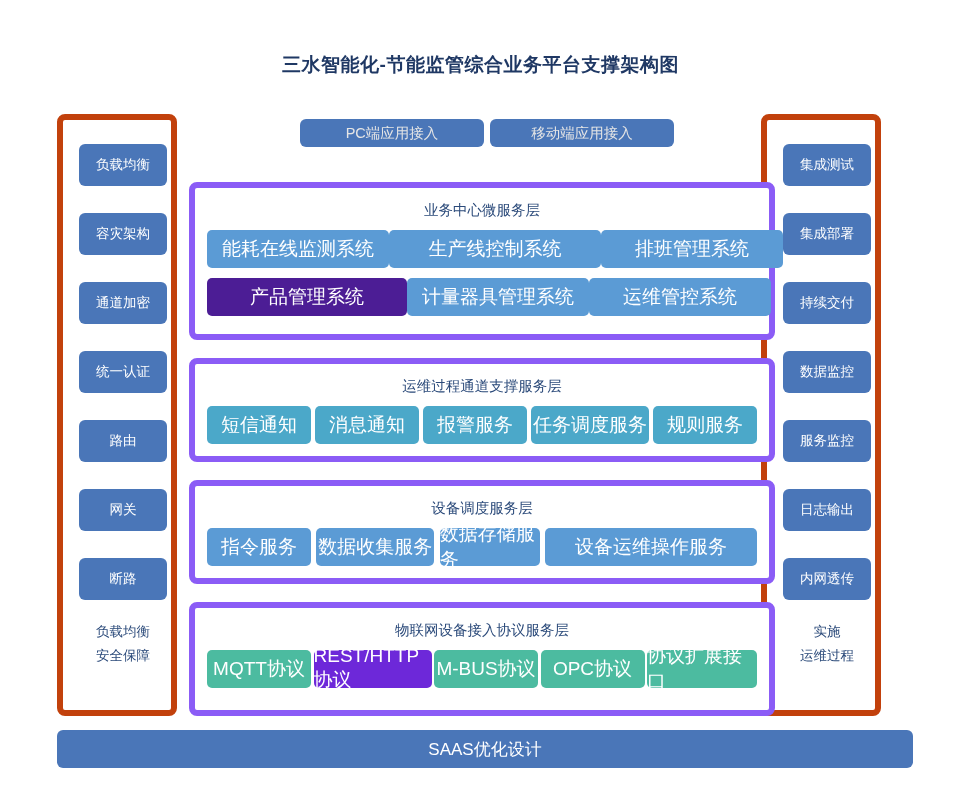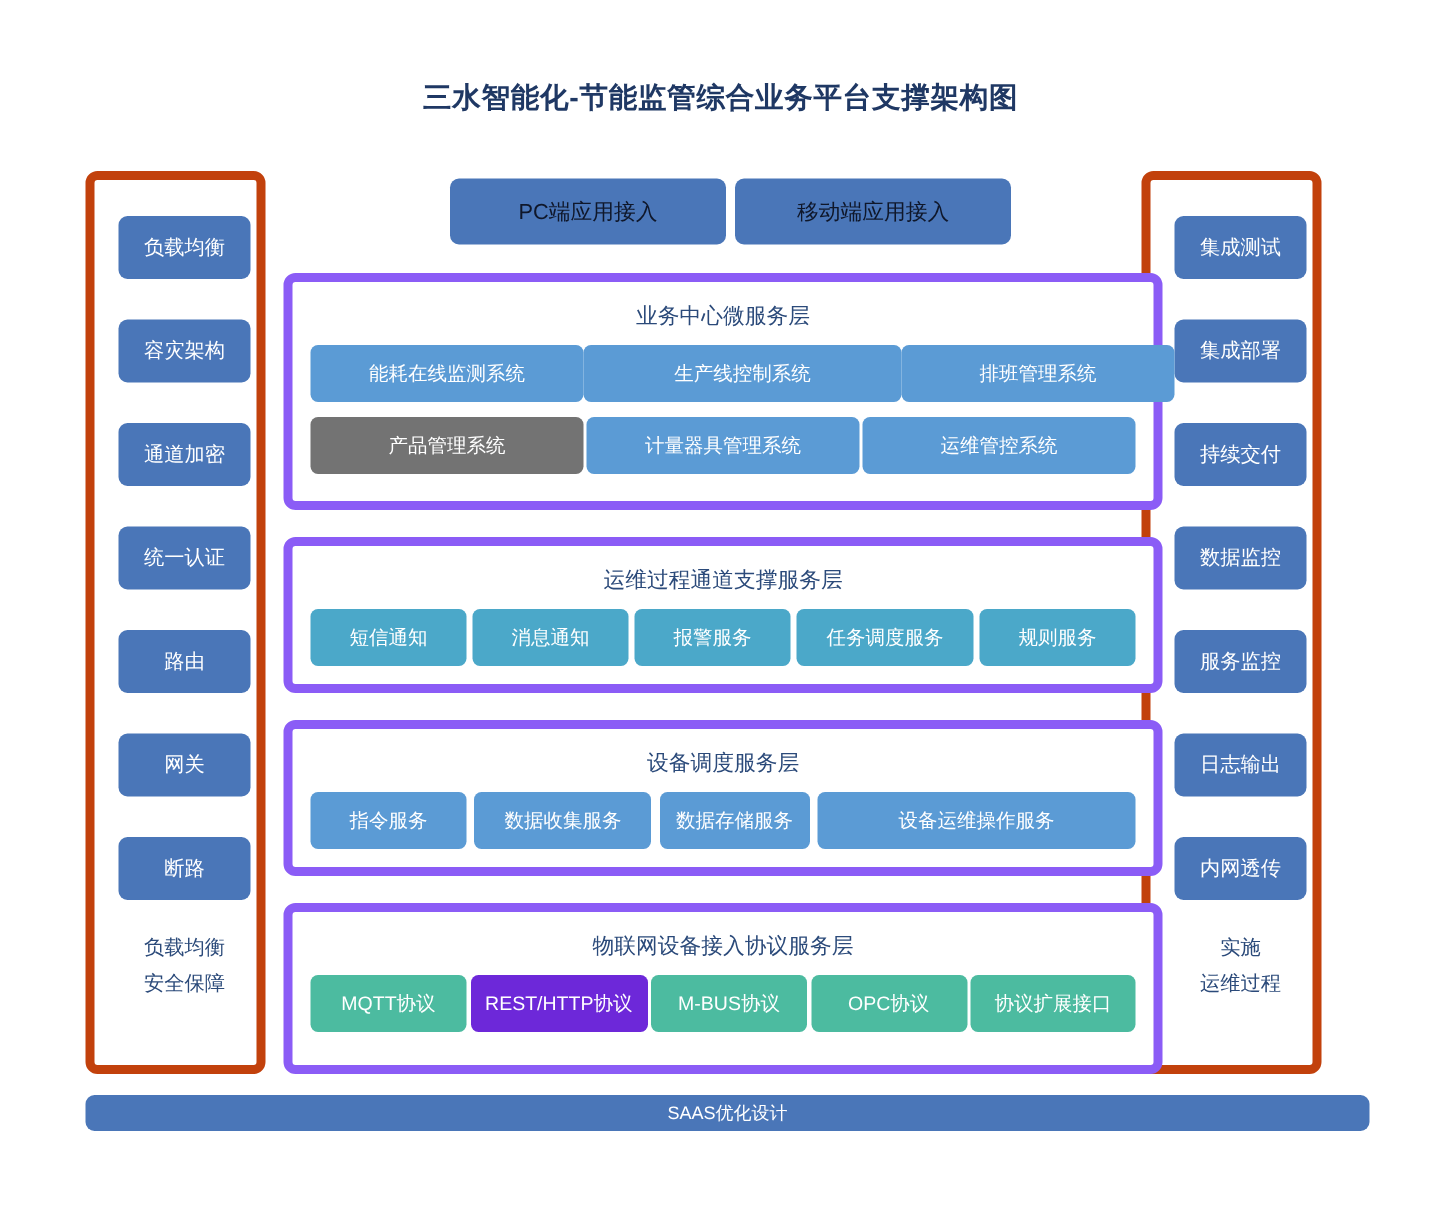--- a/index.html
+++ b/index.html
@@ -66,24 +66,24 @@
     text-align: center;
     font-size: 13.5px;
     color: #2b4a7a;
     line-height: 24px;
   }
 
   
   .top-btn {
     position: absolute;
     top: 119px;
-    height: 44px;
+    height: 28px;
     border-radius: 6px;
     background: #4a76b8;
-    color: #0f172a;
+    color: #e5e5e5;
     font-size: 14.5px;
     display: flex;
     align-items: center;
     justify-content: center;
   }
   #top-btn-0 { left: 300px; width: 184px; }
   #top-btn-1 { left: 490px; width: 184px; }
 
   
   .layer {
@@ -106,43 +106,43 @@
     display: flex;
     justify-content: space-between;
     padding: 0 12px;
     margin-bottom: 10px;
     box-sizing: border-box;
   }
   .cell {
     height: 38px;
     border-radius: 5px;
     color: #ffffff;
-    font-size: 13px;
+    font-size: 19px;
     display: flex;
     align-items: center;
     justify-content: center;
     box-sizing: border-box;
     flex: none;
   }
 
   #layer-0 { top: 182px; height: 158px; }
   #layer-1 { top: 358px; height: 104px; }
   #layer-2 { top: 480px; height: 104px; }
   #layer-3 { top: 602px; height: 114px; }
 
   .bottom-bar {
     position: absolute;
     left: 57px;
     top: 730px;
     width: 856px;
-    height: 24px;
+    height: 38px;
     border-radius: 6px;
     background: #4a76b8;
     color: #fff;
-    font-size: 12px;
+    font-size: 17px;
     display: flex;
     align-items: center;
     justify-content: center;
   }
 </style>
 </head>
 <body>
 
 <div class="page">
 
@@ -209,21 +209,21 @@
 
   <div class="layer" id="layer-0">
     <div class="layer-title">业务中心微服务层</div>
     <div class="layer-rows">
         <div class="row">
           <div class="cell" style="background: rgb(91, 155, 213); width: 182px;">能耗在线监测系统</div>
           <div class="cell" style="background: rgb(91, 155, 213); width: 212px;">生产线控制系统</div>
           <div class="cell" style="background: rgb(91, 155, 213); width: 182px;">排班管理系统</div>
         </div>
         <div class="row">
-          <div class="cell" style="background: #737373; width: 182px;">产品管理系统</div>
+          <div class="cell" style="background: #4c1d95; width: 200px;">产品管理系统</div>
           <div class="cell" style="background: rgb(91, 155, 213); width: 182px;">计量器具管理系统</div>
           <div class="cell" style="background: rgb(91, 155, 213); width: 182px;">运维管控系统</div>
         </div>
       </div>
   </div>
   <div class="layer" id="layer-1">
     <div class="layer-title">运维过程通道支撑服务层</div>
     <div class="layer-rows">
         <div class="row">
           <div class="cell" style="background: rgb(75, 168, 201); width: 104px;">短信通知</div>

